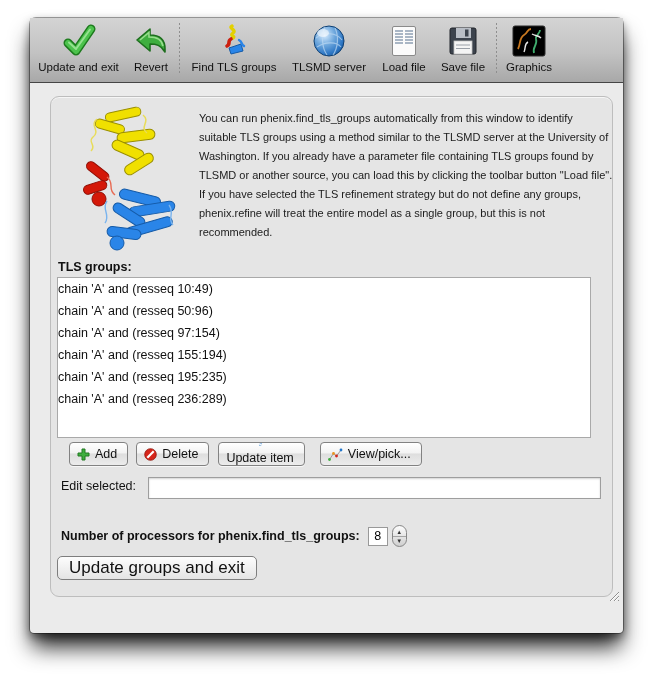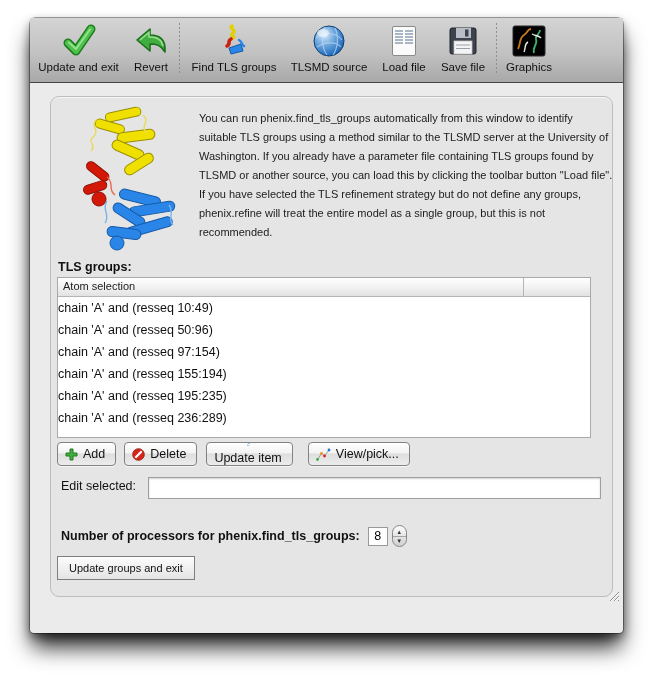--- a/index.html
+++ b/index.html
@@ -55,21 +55,21 @@
   .listbox{
     position:absolute;left:6px;top:180px;width:534px;height:161px;
     border:1px solid #a9a9a9;background:#fff;box-sizing:border-box;
   }
   .list-header{display:flex;height:18px;background:linear-gradient(180deg,#ffffff,#efefef 60%,#e2e2e2);border-bottom:1px solid #b4b4b4;}
   .col-main{flex:0 0 466px;font-size:11px;color:#222;padding:2px 0 0 5px;border-right:1px solid #b4b4b4;box-sizing:border-box;}
   .col-extra{flex:1;}
   .list-body{overflow:hidden;}
   .list-row{height:22px;line-height:22px;font-size:12.5px;color:#111;white-space:nowrap;}
   
-  .btn-row{position:absolute;left:6px;top:345px;display:flex;}
+  .btn-row{position:absolute;left:18px;top:345px;display:flex;}
   .mac-btn{
     display:inline-flex;align-items:center;gap:5px;height:24px;padding:0 10px 0 7px;
     border:1px solid #828282;border-radius:4px;
     background:linear-gradient(180deg,#ffffff 0%,#f3f3f3 45%,#dedede 50%,#ececec 100%);
     font-size:12.5px;color:#111;box-shadow:0 1px 0 rgba(255,255,255,0.7);cursor:default;
   }
   .btn-gap1{margin-left:8px;} .btn-gap2{margin-left:9px;flex-direction:column;} .btn-gap3{margin-left:15px;text-align:center;}
   .edit-row{position:absolute;left:10px;top:382px;display:flex;align-items:center;}
   .edit-label{font-size:12.5px;color:#111;}
   .edit-input{
@@ -84,23 +84,23 @@
   }
   .stepper{
     width:15px;height:22px;margin-left:4px;border:1px solid #868686;border-radius:8px;
     background:linear-gradient(180deg,#fdfdfd,#cfcfcf);display:flex;flex-direction:column;
     align-items:center;justify-content:center;box-sizing:border-box;
   }
   .step{font-size:6px;line-height:8px;color:#333;width:100%;text-align:center;cursor:default;}
   .step.up{border-bottom:1px solid #a5a5a5;}
   .update-btn{
     position:absolute;left:6px;top:459px;height:24px;padding:0 11px;
-    border:1px solid #7e7e7e;border-radius:0;
+    border:1px solid #7e7e7e;border-radius:5px;
     background:linear-gradient(180deg,#fdfdfd,#e4e4e4);
-    font-size:11px;color:#111;display:inline-flex;align-items:center;cursor:default;
+    font-size:17px;color:#111;display:inline-flex;align-items:center;cursor:default;
   }
   .grip{position:absolute;right:3px;bottom:3px;}
 </style>
 </head>
 <body>
 
 <div class="stage">
   <div class="window">
 
 
@@ -147,21 +147,21 @@
                   <stop offset="0.4" stop-color="#6fa8dd"></stop>
                 <stop offset="0.75" stop-color="#2d76c4"></stop>
                   <stop offset="1" stop-color="#134d8c"></stop>
               </radialGradient>
             </defs>
             <circle cx="17" cy="17" r="15" fill="url(#gl)" stroke="#0e3f72" stroke-width="1"></circle>
             <path d="M4 14 C12 8 24 8 30 16 M5 23 C14 17 25 18 29 23 M13 3 C9 12 10 24 15 31 M23 4 C27 12 26 24 21 31" fill="none" stroke="#bcd9f2" stroke-width="1.2" opacity="0.7"></path>
             <ellipse cx="11" cy="9" rx="6" ry="4" fill="#ffffff" opacity="0.55"></ellipse>
           </svg>
         </span>
-        <span class="tb-label">TLSMD source</span>
+        <span class="tb-label">TLSMD server</span>
       </div>
       <div class="tb-item" style="width:60px">
         <span class="tb-icon">
           <svg width="26" height="32" viewBox="0 0 26 32">
             <rect x="1.5" y="1.5" width="23" height="29" rx="1.5" fill="#fbfbfb" stroke="#8a8a8a" stroke-width="1"></rect>
             <g stroke="#8fa0b4" stroke-width="1.4">
               <path d="M4 6 h8 M4 9 h8 M4 12 h8 M4 15 h8 M4 18 h8"></path>
               <path d="M14 6 h8 M14 9 h8 M14 12 h8 M14 15 h8 M14 18 h8"></path>
             </g>
           </svg>
@@ -224,24 +224,20 @@
             <circle cx="40" cy="138" r="7"></circle>
           </g>
           <path d="M30 96 C24 104 34 110 28 118 M92 100 C98 108 90 114 96 120" fill="none" stroke="#7ab4ee" stroke-width="1.4"></path>
         </svg>
 
         <div class="desc">You can run phenix.find_tls_groups automatically from this window to identify suitable TLS groups using a method similar to the TLSMD server at the University of Washington.  If you already have a parameter file containing TLS groups found by TLSMD or another source, you can load this by clicking the toolbar button "Load file". If you have selected the TLS refinement strategy but do not define any groups, phenix.refine will treat the entire model as a single group, but this is not recommended.</div>
 
         <div class="tls-label">TLS groups:</div>
 
         <div class="listbox">
-          <div class="list-header">
-            <div class="col-main">Atom selection</div>
-            <div class="col-extra"></div>
-          </div>
           <div class="list-body">
             <div class="list-row">chain 'A' and (resseq 10:49)</div>
             <div class="list-row">chain 'A' and (resseq 50:96)</div>
             <div class="list-row">chain 'A' and (resseq 97:154)</div>
             <div class="list-row">chain 'A' and (resseq 155:194)</div>
             <div class="list-row">chain 'A' and (resseq 195:235)</div>
             <div class="list-row">chain 'A' and (resseq 236:289)</div>
           </div>
         </div>
 

